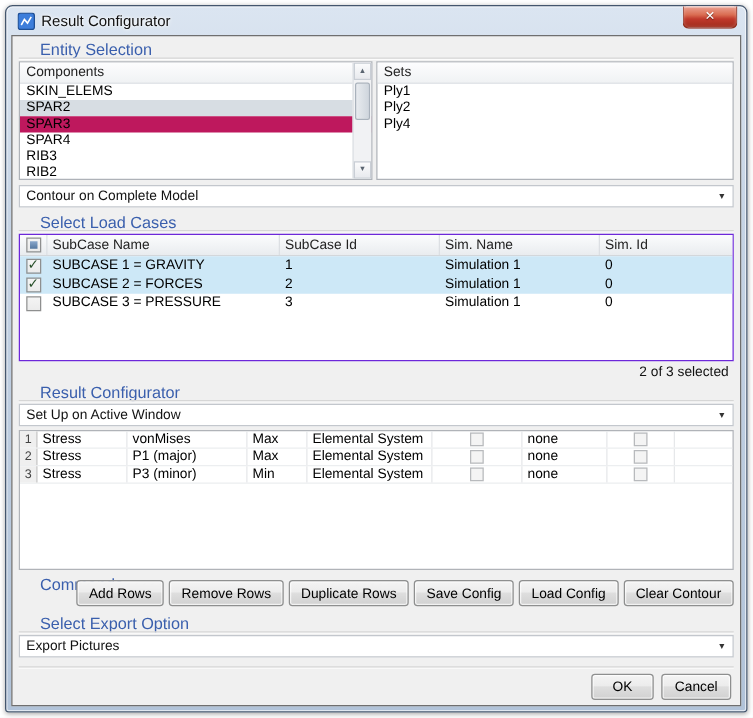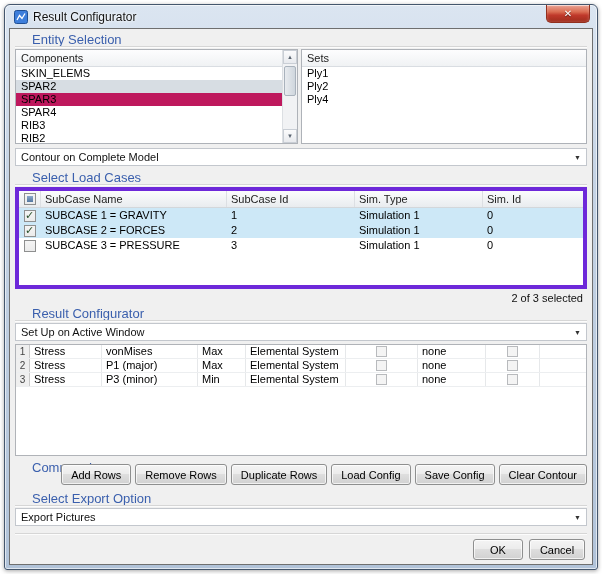--- a/index.html
+++ b/index.html
@@ -50,21 +50,21 @@
   .li-sel1 { background:#d7dde3; }
   .li-sel2 { background:#be185d; }
 
   .scrollbar { position:absolute; top:0; right:0; bottom:0; width:15px; background:#f1f2f4; border-left:1px solid #dcdfe3; }
   .sb-btn { position:absolute; left:0; right:0; height:14px; display:flex; align-items:center; justify-content:center; font-size:6px; color:#5a6470; background:linear-gradient(180deg,#fbfbfc,#e8eaee); border:1px solid #c9ced5; cursor:pointer; }
   .sb-up { top:0; }
   .sb-down { bottom:0; }
   .sb-thumb { position:absolute; left:1px; right:1px; top:16px; height:30px; border:1px solid #a9b2bc; border-radius:2px; background:linear-gradient(90deg,#e8ebef,#cfd6dd); cursor:grab; }
 
   
-  .lc-table { position:absolute; left:5px; right:5px; top:158px; height:102px; background:#fff; border:4px solid #6d28d9; overflow:hidden; }
+  .lc-table { position:absolute; left:5px; right:5px; top:158px; height:102px; background:#fff; border:1px solid #6d28d9; overflow:hidden; }
   .t-header { display:flex; height:17px; background:linear-gradient(180deg,#fbfcfd,#ecEEF1 90%,#e7eaee); background:linear-gradient(180deg,#fbfcfd,#e9ecef); border-bottom:1px solid #d3d7db; }
   .t-hcell { font-size:11px; color:#222; line-height:16px; padding:0 4px; border-right:1px solid #dcdfe3; overflow:hidden; white-space:nowrap; }
   .lc-row { display:flex; height:15px; font-size:11px; line-height:15px; }
   .lc-row.sel { background:#cde8f7; }
   .lc-cell { padding:0 4px; overflow:hidden; white-space:nowrap; }
   .c-check { width:22px; display:flex; align-items:center; justify-content:center; padding:0; }
   .c-name { width:186px; }
   .c-id { width:128px; }
   .c-sim { width:128px; }
   .c-simid { flex:1; }
@@ -159,21 +159,21 @@
 
     <div class="lc-table">
       <div class="t-header">
         <div class="t-hcell c-check" style="display:flex;align-items:center;justify-content:center;">
           <span class="checkbox">
               <span class="cb-fill"></span>
             </span>
         </div>
         <div class="t-hcell c-name">SubCase Name</div>
         <div class="t-hcell c-id">SubCase Id</div>
-        <div class="t-hcell c-sim">Sim. Type</div>
+        <div class="t-hcell c-sim">Sim. Name</div>
         <div class="t-hcell c-simid" style="border-right:none;">Sim. Id</div>
       </div>
 
       <div class="lc-row sel">
         <div class="lc-cell c-check">
           <span class="checkbox">
               <span class="check">✓</span>
             </span>
         </div>
         <div class="lc-cell c-name">SUBCASE 1 = GRAVITY</div>
@@ -265,22 +265,22 @@
         <div class="rc-cell r-fpath"></div>
       </div>
     </div>
 
     <span class="sec-label" style="top:431px;">Commands</span>
 
     <div class="btn-row">
       <div class="btn">Add Rows</div>
       <div class="btn">Remove Rows</div>
       <div class="btn">Duplicate Rows</div>
+      <div class="btn">Save Config</div>
       <div class="btn">Load Config</div>
-      <div class="btn">Save Config</div>
       <div class="btn">Clear Contour</div>
     </div>
 
     <span class="sec-label" style="top:462px;">Select Export Option</span>
     <div class="hline" style="top:476px;"></div>
 
     <div class="combo" style="top:479px;">
       <span>Export Pictures</span>
       <span class="dd-arrow">▼</span>
     </div>

